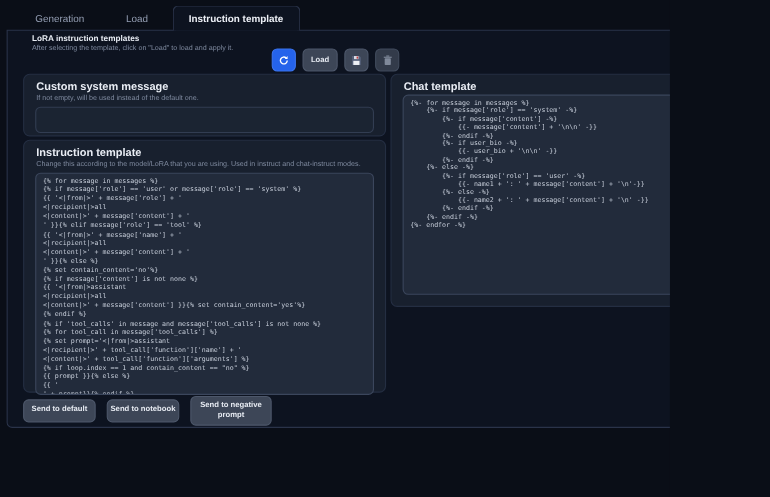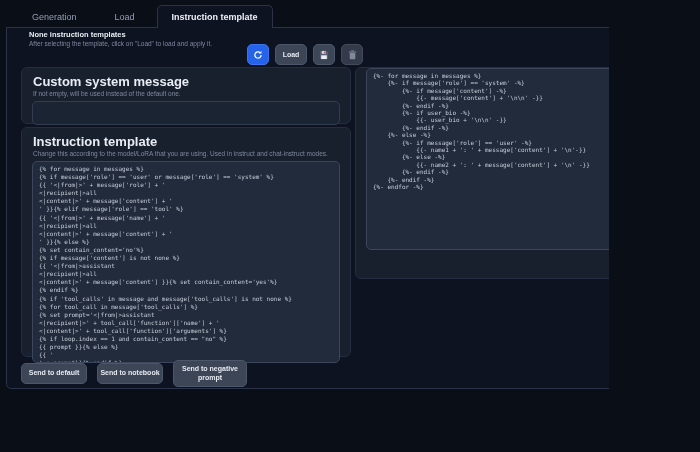--- a/index.html
+++ b/index.html
@@ -32,21 +32,21 @@
   .btn svg{display:block;}
   #btn-refresh{left:240px;top:16px;width:22px;}
   #btn-load{left:268px;top:16px;width:32px;}
   #btn-save{left:306px;top:16px;width:22px;}
   #btn-del{left:334px;top:16px;width:22px;}
   
   .panel{position:absolute;background:#18202e;border:1px solid #242e42;border-radius:6px;box-sizing:border-box;}
   #panel-custom{left:14px;top:39px;width:330px;height:57px;}
   #panel-instr{left:14px;top:99px;width:330px;height:230px;}
   #panel-chat{left:348px;top:39px;width:333px;height:212px;}
-  .p-title{margin:6px 11px 1px;font-size:13px;font-weight:bold;color:#e9edf4;}
+  .p-title{margin:6px 11px 1px;font-size:10px;font-weight:bold;color:#e9edf4;}
   .p-sub{margin:0 11px 4px;font-size:6.5px;color:#7e899e;}
   textarea{display:block;margin:0 10px;width:calc(100% - 20px);box-sizing:border-box;resize:none;
            overflow:hidden;border-radius:5px;outline:none;}
   .ta-plain{height:24px;background:#1b2432;border:1px solid #323d52;}
   .ta-code{background:#222b3b;border:1px solid #3b465c;color:#c6cdd9;
            font-family:"DejaVu Sans Mono",monospace;font-size:6px;padding:3px 6px;white-space:pre;}
   #ta-instr{height:202px;line-height:8.1px;}
   #ta-chat{height:182px;line-height:7.4px;}
   
   .footer-btn{line-height:8.5px;text-align:center;}
@@ -60,21 +60,21 @@
 <div class="page">
 
   <div class="tabbar">
     <div class="tab t1">Generation</div>
     <div class="tab t2">Load</div>
     <div class="tab active">Instruction template</div>
   </div>
 
   <div class="container">
 
-    <div class="sec-title">None instruction templates</div>
+    <div class="sec-title">LoRA instruction templates</div>
     <div class="sec-sub">After selecting the template, click on "Load" to load and apply it.</div>
 
 
     <button class="btn blue" id="btn-refresh">
       <span>
         <svg width="10" height="10" viewBox="0 0 16 16">
           <path d="M13 8a5 5 0 1 1-1.6-3.7" fill="none" stroke="#ffffff" stroke-width="2"></path>
           <path d="M13.5 1.5v4.2H9.3z" fill="#ffffff"></path>
         </svg>
       </span>
@@ -133,20 +133,21 @@
 {% set prompt='&lt;|from|&gt;assistant
 &lt;|recipient|&gt;' + tool_call['function']['name'] + '
 &lt;|content|&gt;' + tool_call['function']['arguments'] %}
 {% if loop.index == 1 and contain_content == "no" %}
 {{ prompt }}{% else %}
 {{ '
 ' + prompt}}{% endif %}</textarea>
     </div>
 
     <div class="panel" id="panel-chat">
+      <div class="p-title">Chat template</div>
       <textarea class="ta-code" id="ta-chat" spellcheck="false" style="">{%- for message in messages %}
     {%- if message['role'] == 'system' -%}
         {%- if message['content'] -%}
             {{- message['content'] + '\n\n' -}}
         {%- endif -%}
         {%- if user_bio -%}
             {{- user_bio + '\n\n' -}}
         {%- endif -%}
     {%- else -%}
         {%- if message['role'] == 'user' -%}

